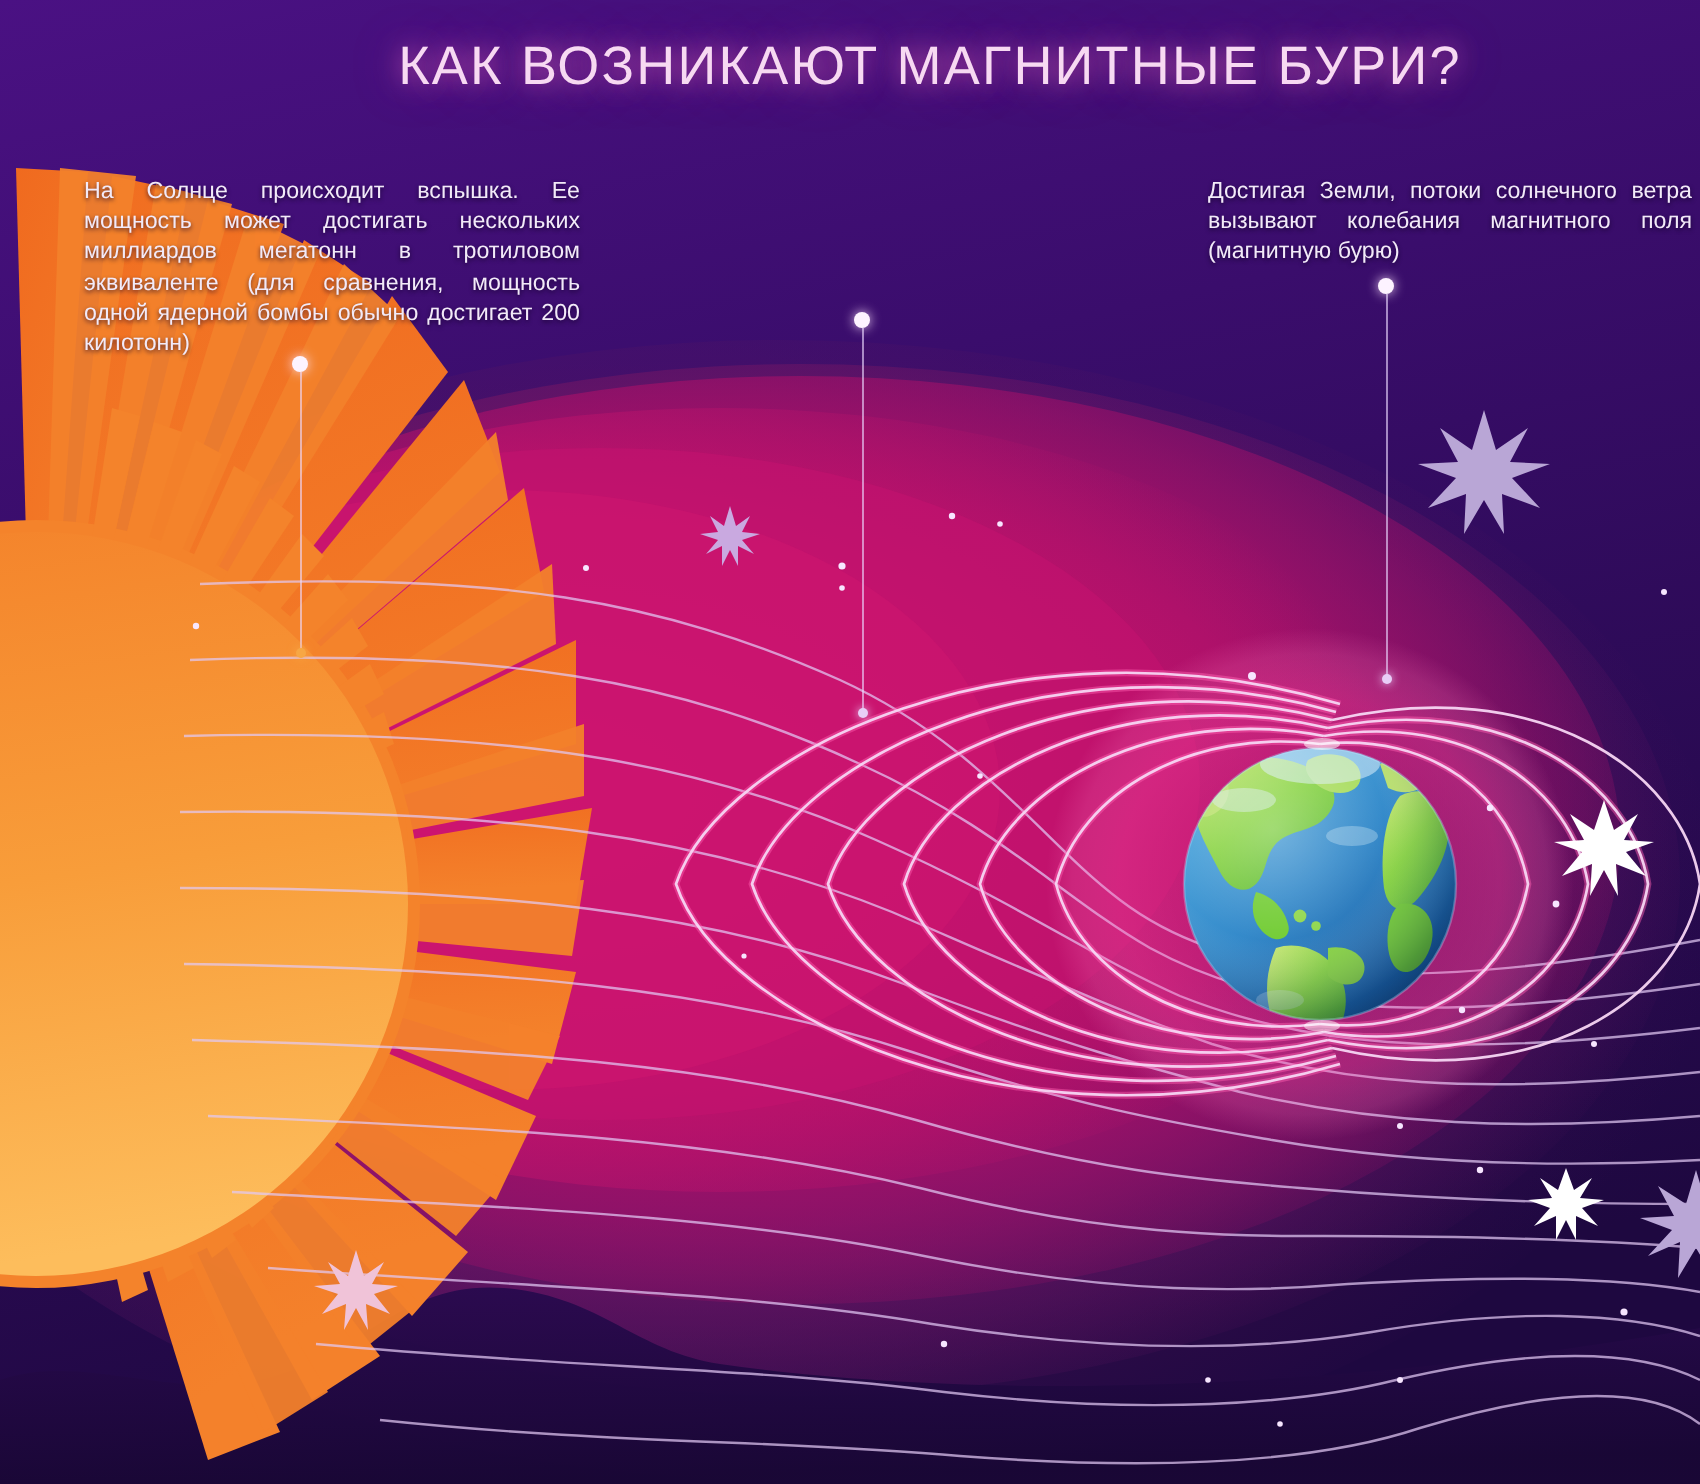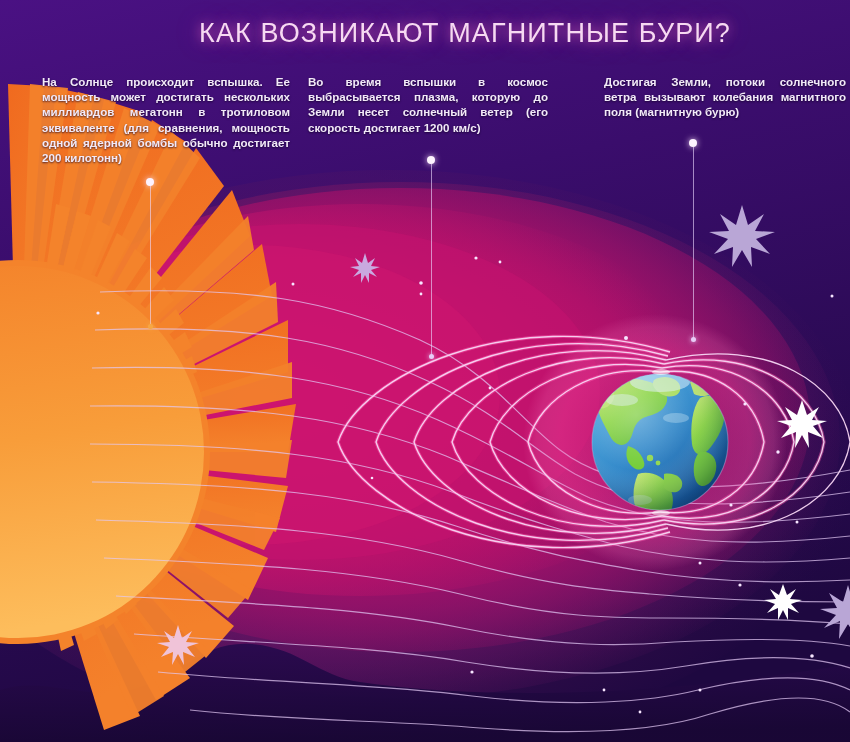--- a/index.html
+++ b/index.html
@@ -32,23 +32,24 @@
     margin-left:40px;
   }
 
   
   .blurb{
     position:absolute;
     z-index:40;
     color:#f2eaf8;
     font-size:11.6px;
     line-height:15.2px;
-    font-weight:bold;
+    font-weight:normal;
     text-align:justify;
     text-shadow:0 1px 2px rgba(20,0,40,.75);
+    margin-top:14px;
   }
   #blurb1{left:42px;top:74px;width:248px;}
   #blurb2{left:308px;top:74px;width:240px;}
   #blurb3{left:604px;top:74px;width:242px;}
 
   .dotline{position:absolute;z-index:35;}
   .dotline .stem{
     position:absolute;left:3.5px;top:8px;width:1px;
     background:rgba(236,216,255,.62);
   }
@@ -379,21 +380,20 @@
           <circle cx="372" cy="478" r="1.3"></circle>
         <circle cx="604" cy="690" r="1.4"></circle>
       </g>
 
     </g>
   </svg>
 
   <div id="title">КАК ВОЗНИКАЮТ МАГНИТНЫЕ БУРИ?</div>
 
   <div class="blurb" id="blurb1">На Солнце происходит вспышка. Ее мощность может достигать нескольких миллиардов мегатонн в тротиловом эквиваленте (для сравнения, мощность одной ядерной бомбы обычно достигает 200 килотонн)</div>
-  <div class="blurb" id="blurb2">Во время вспышки в космос выбрасывается плазма, которую до Земли несет солнечный ветер (его скорость достигает 1200 км/с)</div>
   <div class="blurb" id="blurb3">Достигая Земли, потоки солнечного ветра вызывают колебания магнитного поля (магнитную бурю)</div>
 
   <div class="dotline" id="lead1" style="left: 146px; top: 178px; height: 149px;">
     <div class="head" style="background: rgb(253, 243, 255);"></div>
     <div class="stem" style="height: 139px;"></div>
     <div class="tail" style="top: 146px; background: rgb(247, 167, 68); box-shadow: rgb(247, 167, 68) 0px 0px 5px;"></div>
   </div>
   <div class="dotline" id="lead2" style="left: 427px; top: 156px; height: 201px;">
     <div class="head" style="background: rgb(253, 243, 255);"></div>
     <div class="stem" style="height: 191px;"></div>

